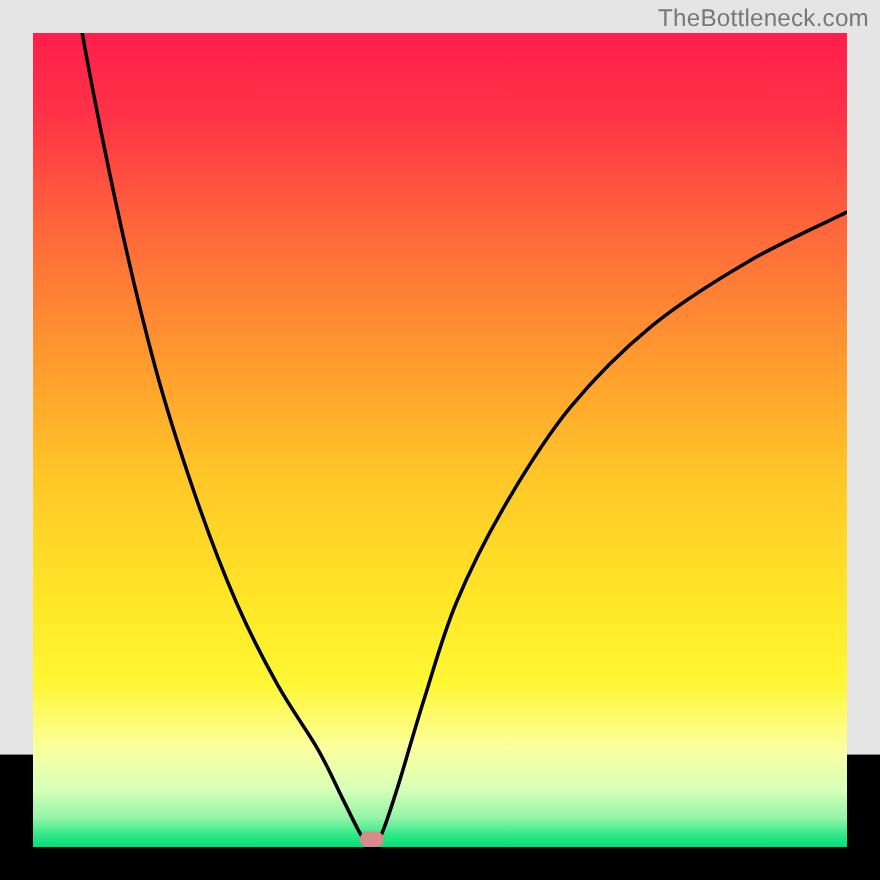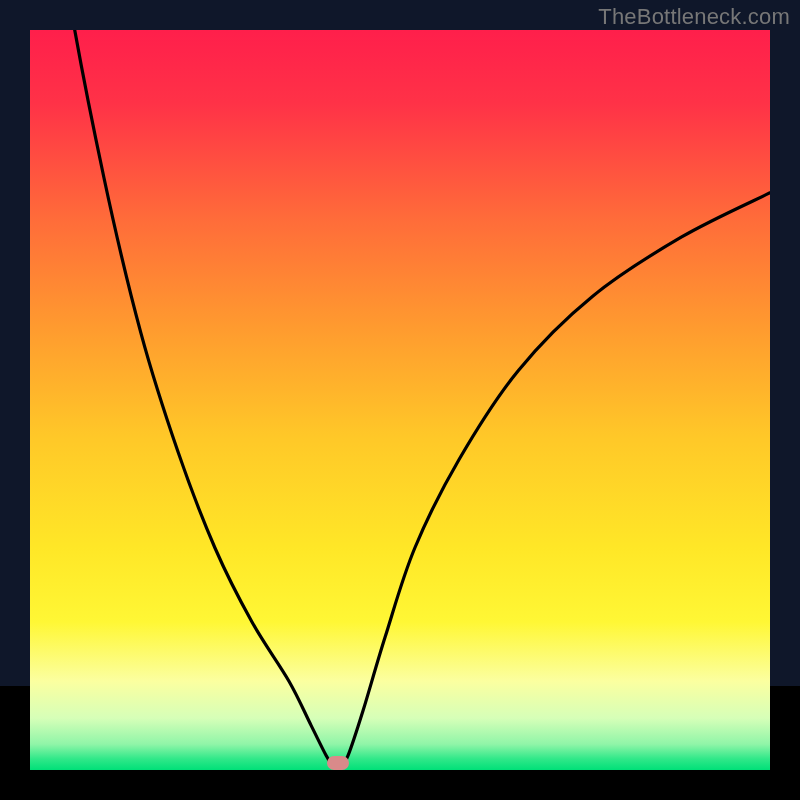--- a/index.html
+++ b/index.html
@@ -10,21 +10,21 @@
     background: #000;
     overflow: hidden;
     font-family: -apple-system, BlinkMacSystemFont, "Segoe UI", Arial, sans-serif;
   }
   .frame {
     position: absolute;
     left: 0;
     top: 0;
     width: 800px;
     height: 686px;
-    background: #0f172a;
+    background: #e5e5e5;
   }
   .plot {
     position: absolute;
     left: 30px;
     top: 30px;
     width: 740px;
     height: 740px;
     overflow: hidden;
   }
   .gradient {

